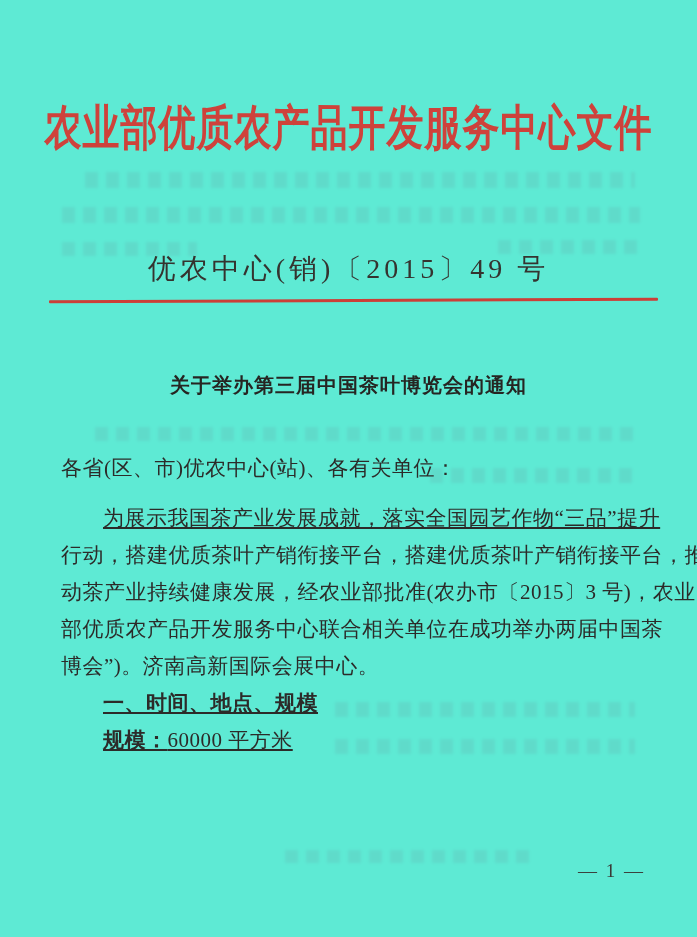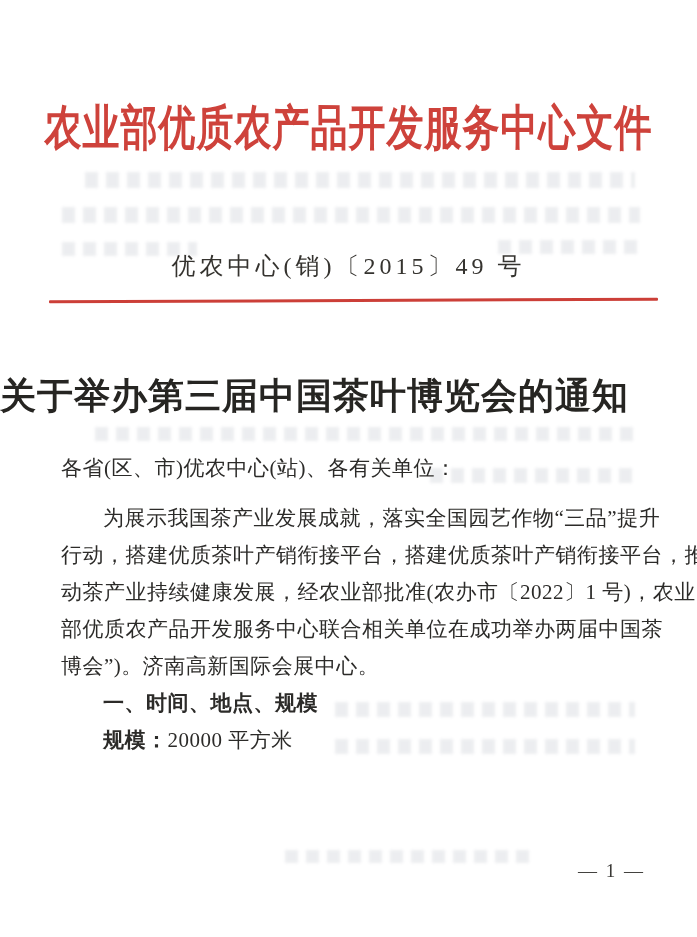--- a/index.html
+++ b/index.html
@@ -4,21 +4,21 @@
 <style>
   html,body{margin:0;padding:0;}
   body{
     width:697px;height:937px;
     background:#e9e9e9;
     font-family:"Liberation Serif","DejaVu Serif",serif;
   }
   .page{
     position:relative;
     width:697px;height:937px;
-    background:#ffffff;
+    background:#5eead4;
     overflow:hidden;
     color:#2e2d2b;
   }
   
   .ghost{
     position:absolute;
     background:repeating-linear-gradient(90deg,#6b7688 0 13px,transparent 13px 21px);
     filter:blur(1.6px);
     opacity:.12;
     pointer-events:none;
@@ -35,58 +35,58 @@
   }
   .org-title .stretch{
     display:inline-block;
     transform:scaleY(1.30);
     transform-origin:top center;
   }
   .doc-number{
     position:absolute;
     top:250px;left:0;right:0;
     text-align:center;
-    font-size:24px;
+    font-size:28px;
     letter-spacing:4px;
     color:#35332f;
     white-space:nowrap;
   }
   .red-rule{
     position:absolute;
     top:299px;left:49px;
     width:609px;height:3px;
     background:#cc3f38;
     border-radius:1px;
     transform:rotate(-0.25deg);
   }
   .doc-title{
     position:absolute;
     top:372px;left:0;right:0;
-    text-align:left;
+    text-align:center;
     font-weight:700;
-    font-size:36px;
+    font-size:20px;
     letter-spacing:1px;
     color:#262522;
     white-space:nowrap;
     font-family:Liberation Serif, serif;
   }
   .body{
     position:absolute;
     top:450px;left:61px;right:50px;
     font-size:21px;
     letter-spacing:.5px;
     color:#2c2b29;
   }
   .line{
     height:37px;
     line-height:37px;
     white-space:nowrap;
   }
   .salutation{margin-bottom:13px;}
-  .indent{padding-left:42px;}
+  .indent{padding-left:42px;text-decoration:underline;}
   .bold{font-weight:700;}
   .footer{
     position:absolute;
     top:860px;right:52px;
     font-size:19px;
     letter-spacing:2px;
     color:#3a3936;
     white-space:nowrap;
   }
 </style>
@@ -113,26 +113,26 @@
 
   <div class="red-rule"></div>
 
   <div class="doc-title">关于举办第三届中国茶叶博览会的通知</div>
 
   <div class="body">
     <div class="line salutation">各省(区、市)优农中心(站)、各有关单位：</div>
 
     <div class="line indent">为展示我国茶产业发展成就，落实全国园艺作物“三品”提升</div>
     <div class="line">行动，搭建优质茶叶产销衔接平台，搭建优质茶叶产销衔接平台，推</div>
-    <div class="line">动茶产业持续健康发展，经农业部批准(农办市〔2022〕1 号)，农业</div>
+    <div class="line">动茶产业持续健康发展，经农业部批准(农办市〔2015〕3 号)，农业</div>
     <div class="line">部优质农产品开发服务中心联合相关单位在成功举办两届中国茶</div>
     <div class="line">博会”)。济南高新国际会展中心。</div>
 
     <div class="line indent bold">一、时间、地点、规模</div>
 
     <div class="line indent">
-      <span class="bold">规模：</span><span>20000 平方米</span>
+      <span class="bold">规模：</span><span>60000 平方米</span>
     </div>
   </div>
 
   <div class="footer">— 1 —</div>
 
 </div>
 
 </body></html>

